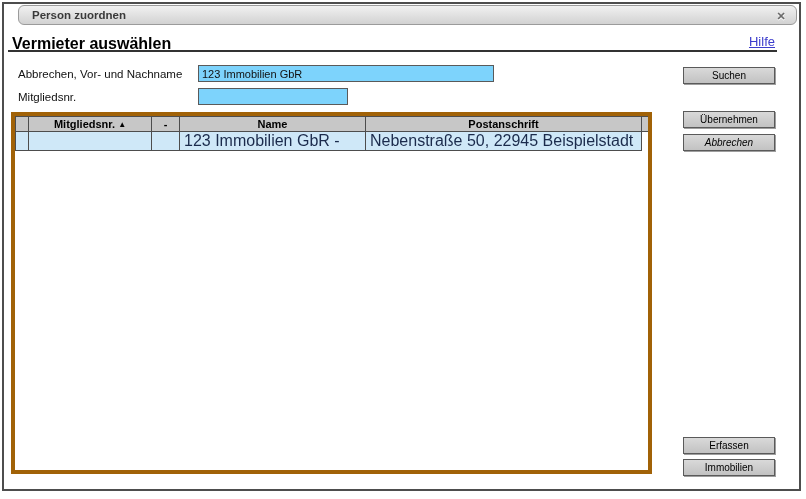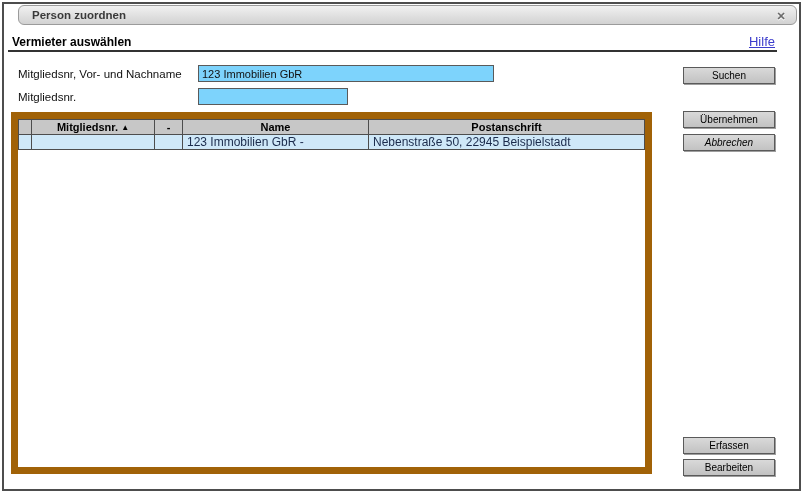--- a/index.html
+++ b/index.html
@@ -14,42 +14,42 @@
               border:1px solid #9b9b9b; border-radius:6px;
               display:flex; align-items:center; }
   .titlebar .title { font-size:11.5px; font-weight:bold; color:#3a3a3a; padding-left:13px; }
   .close-btn { position:absolute; right:7px; top:2px; width:16px; height:16px;
                font-size:11px; font-weight:bold; color:#6b6b6b; text-align:center;
                line-height:16px; cursor:pointer; text-shadow:0 1px 0 #ffffff; }
 
   
   .heading-row { position:absolute; left:4px; top:29px; width:769px; height:19px;
                  border-bottom:2px solid #333333; }
-  .heading { position:absolute; left:4px; top:2px; font-size:12px; font-weight:bold; color:#000; }
+  .heading { position:absolute; left:4px; top:2px; font-size:16px; font-weight:bold; color:#000; }
   .help-link { position:absolute; right:2px; top:1px; font-size:13px; color:#3c3ccc;
                text-decoration:underline; cursor:pointer; }
 
   
   .form-label { position:absolute; left:14px; font-size:11.5px; color:#111; }
   .form-input { position:absolute; left:194px; height:17px; border:1px solid #5a5a5a;
                 font-size:11px; font-family:"Liberation Sans",sans-serif;
                 padding:0 3px; background:#7dd3fc; color:#111; }
   #label-firmenname { top:64px; }
   #input-firmenname { top:61px; width:296px; }
   #label-mitgliedsnr { top:87px; }
   #input-mitgliedsnr { top:84px; width:150px; }
 
   
   .grid-box { position:absolute; left:7px; top:108px; width:641px; height:362px;
-              border:7px solid #a16207; background:#fff; overflow:hidden; }
+              border:4px solid #a16207; background:#fff; overflow:hidden; }
   table.grid { border-collapse:collapse; width:100%; table-layout:fixed; }
   table.grid th { background:#c7c7c7; border:1px solid #4d4d4d; font-size:11px;
                   font-weight:bold; color:#000; height:15px; text-align:center;
                   overflow:hidden; white-space:nowrap; }
-  table.grid td { font-size:12px; height:15px; padding:0 4px; color:#1b2b4c;
+  table.grid td { font-size:16px; height:15px; padding:0 4px; color:#1b2b4c;
                   overflow:hidden; white-space:nowrap; }
   tr.row-selected td { background:#cfe8f8; border:1px solid #4d4d4d; }
   tr.row-selected td.gutter { background:transparent; border:none;
                               border-left:1px solid #4d4d4d; }
   .col-sel { width:13px; } .col-mnr { width:123px; } .col-dash { width:28px; }
   .col-name { width:186px; } .col-post { width:276px; } .col-gut { width:13px; }
   .sort-arrow { font-size:8px; position:relative; top:-1px; }
 
   
   .btn { position:absolute; left:679px; width:92px; height:17px;
@@ -71,21 +71,21 @@
   <div class="titlebar">
     <span class="title">Person zuordnen</span>
     <span class="close-btn">✕</span>
   </div>
 
   <div class="heading-row">
     <span class="heading">Vermieter auswählen</span>
     <a class="help-link">Hilfe</a>
   </div>
 
-  <label class="form-label" id="label-firmenname">Mitgliedsnr, Vor- und Nachname</label>
+  <label class="form-label" id="label-firmenname">Abbrechen, Vor- und Nachname</label>
   <input class="form-input" id="input-firmenname" type="text" value="123 Immobilien GbR" style="">
 
   <label class="form-label" id="label-mitgliedsnr">Mitgliedsnr.</label>
   <input class="form-input" id="input-mitgliedsnr" type="text" value="" style="">
 
   <div class="grid-box">
     <table class="grid">
       <colgroup>
         <col class="col-sel">
           <col class="col-mnr">
@@ -115,15 +115,15 @@
         <td class="gutter"></td>
       </tr>
     </tbody>
       </table>
   </div>
 
   <button class="btn" id="btn-suchen">Suchen</button>
   <button class="btn" id="btn-uebernehmen">Übernehmen</button>
   <button class="btn" id="btn-abbrechen">Abbrechen</button>
   <button class="btn" id="btn-erfassen">Erfassen</button>
-  <button class="btn" id="btn-bearbeiten">Bearbeiten</button>
+  <button class="btn" id="btn-bearbeiten">Immobilien</button>
 
 </div>
 
 </body></html>

